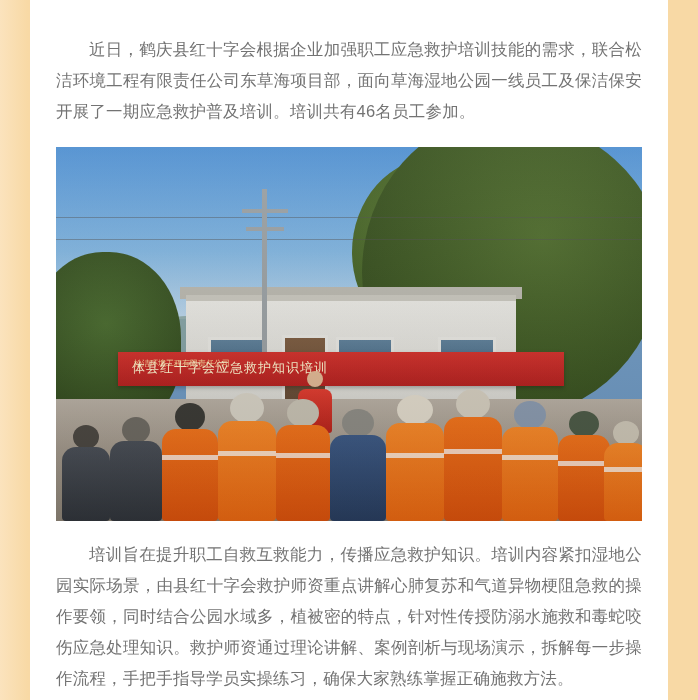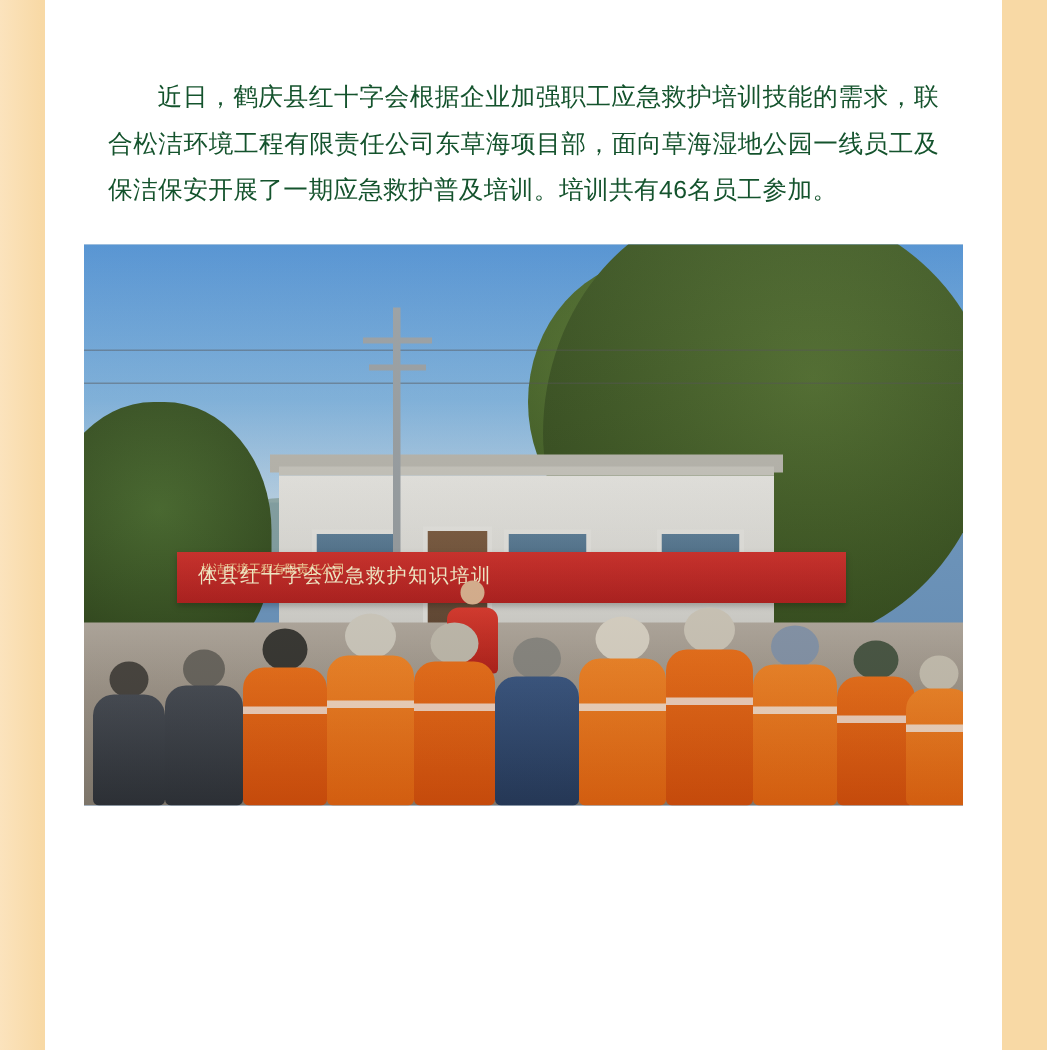--- a/index.html
+++ b/index.html
@@ -26,26 +26,26 @@
     top: 0;
     width: 638px;
     min-height: 700px;
     background: #ffffff;
     box-sizing: border-box;
     padding: 34px 26px 10px 26px;
   }
   .para {
     font-size: 16.5px;
     line-height: 31px;
-    color: #14532d;
+    color: #737373;
     text-align: justify;
     text-justify: inter-ideograph;
     letter-spacing: 0.2px;
     text-indent: 2em;
-    margin: 16px;
+    margin: 0;
   }
   .para-bottom {
     margin-top: 18px;
   }
   .photo-wrap {
     margin-top: 20px;
     width: 586px;
     height: 374px;
     position: relative;
     overflow: hidden;
@@ -282,14 +282,15 @@
           <div class="p-head" style="top:0;width:26px;height:24px;background:#cfc8b8;"></div>
           <div class="p-body vest2" style="height:78px;">
             <div class="stripe" style="top:24px;"></div>
           </div>
         </div>
       </div>
 
       <div class="photo-grain"></div>
     </div>
 
+    <p class="para para-bottom">培训旨在提升职工自救互救能力，传播应急救护知识。培训内容紧扣湿地公园实际场景，由县红十字会救护师资重点讲解心肺复苏和气道异物梗阻急救的操作要领，同时结合公园水域多，植被密的特点，针对性传授防溺水施救和毒蛇咬伤应急处理知识。救护师资通过理论讲解、案例剖析与现场演示，拆解每一步操作流程，手把手指导学员实操练习，确保大家熟练掌握正确施救方法。</p>
   </div>
 </div>
 
 </body></html>

